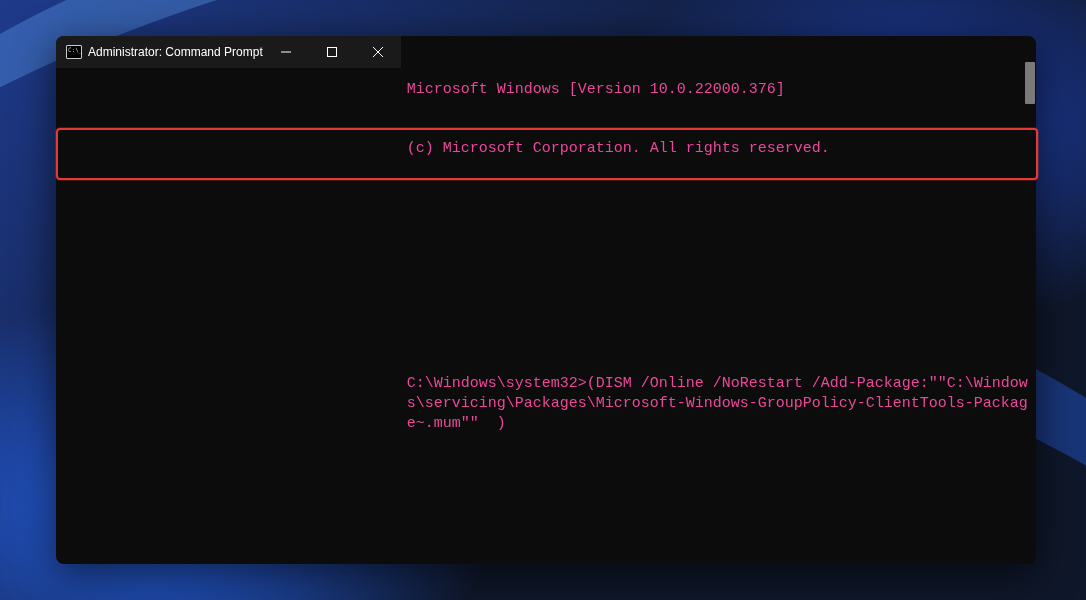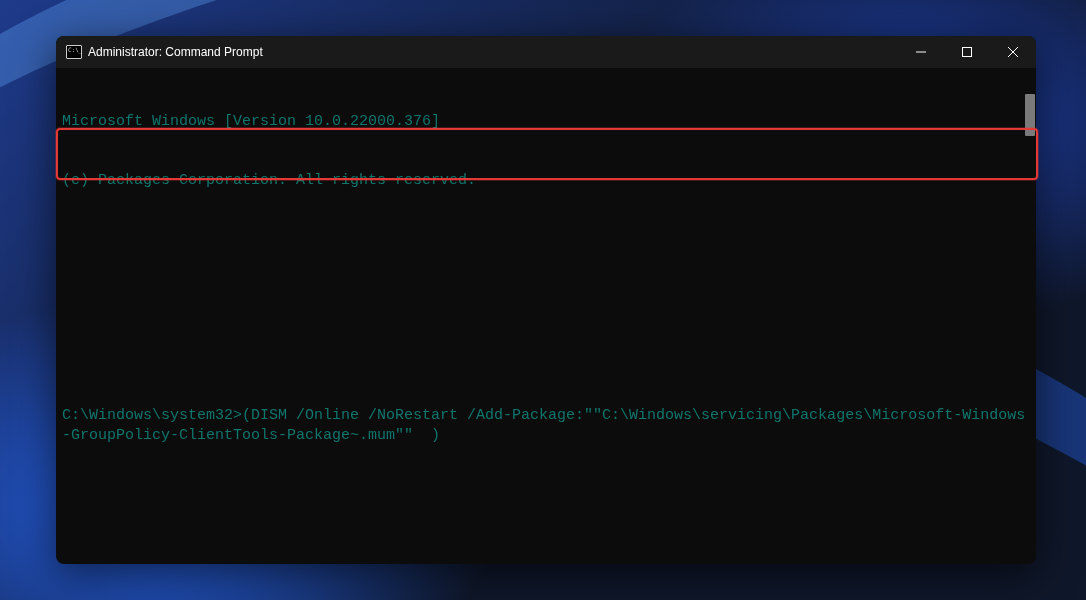--- a/index.html
+++ b/index.html
@@ -41,21 +41,20 @@
       position: absolute;
       left: 56px;
       top: 36px;
       width: 980px;
       height: 528px;
       background: #0c0c0c;
       border-radius: 8px;
       box-shadow: 0 10px 40px rgba(0,0,0,0.6);
       overflow: hidden;
       display: flex;
-      flex-direction: column;
     }
     .titlebar {
       height: 32px;
       background: #1a1a1a;
       display: flex;
       align-items: center;
       color: #ffffff;
       font-size: 12px;
       user-select: none;
     }
@@ -84,21 +83,21 @@
       display: flex; align-items: center; justify-content: center;
       color: #ffffff;
     }
     .win-btn svg { width: 10px; height: 10px; }
     .terminal {
       flex: 1;
       padding: 4px 4px 4px 4px;
       font-family: Consolas, "Courier New", monospace;
       font-size: 15px;
       line-height: 1.32;
-      color: #0f766e;
+      color: #ec4899;
       white-space: pre-wrap;
       word-break: break-all;
       position: relative;
       overflow: hidden;
     }
     .scrollbar-track {
       position: absolute;
       right: 0; top: 0; bottom: 0;
       width: 14px;
     }
@@ -143,21 +142,21 @@
       <div class="win-btn close">
         <svg viewBox="0 0 10 10">
             <path d="M0 0 L10 10 M10 0 L0 10" stroke="currentColor" stroke-width="1"></path>
           </svg>
       </div>
     </div>
   </div>
 
   <div class="terminal">
     <div class="line">Microsoft Windows [Version 10.0.22000.376]</div>
-    <div class="line">(c) Packages Corporation. All rights reserved.</div>
+    <div class="line">(c) Microsoft Corporation. All rights reserved.</div>
     <div class="blank"></div>
     <div class="blank"></div>
     <div class="blank"></div>
     <div class="line">C:\Windows\system32&gt;(DISM /Online /NoRestart /Add-Package:""C:\Windows\servicing\Packages\Microsoft-Windows-GroupPolicy-ClientTools-Package~.mum""  )</div>
     
     
     
     
     
     

